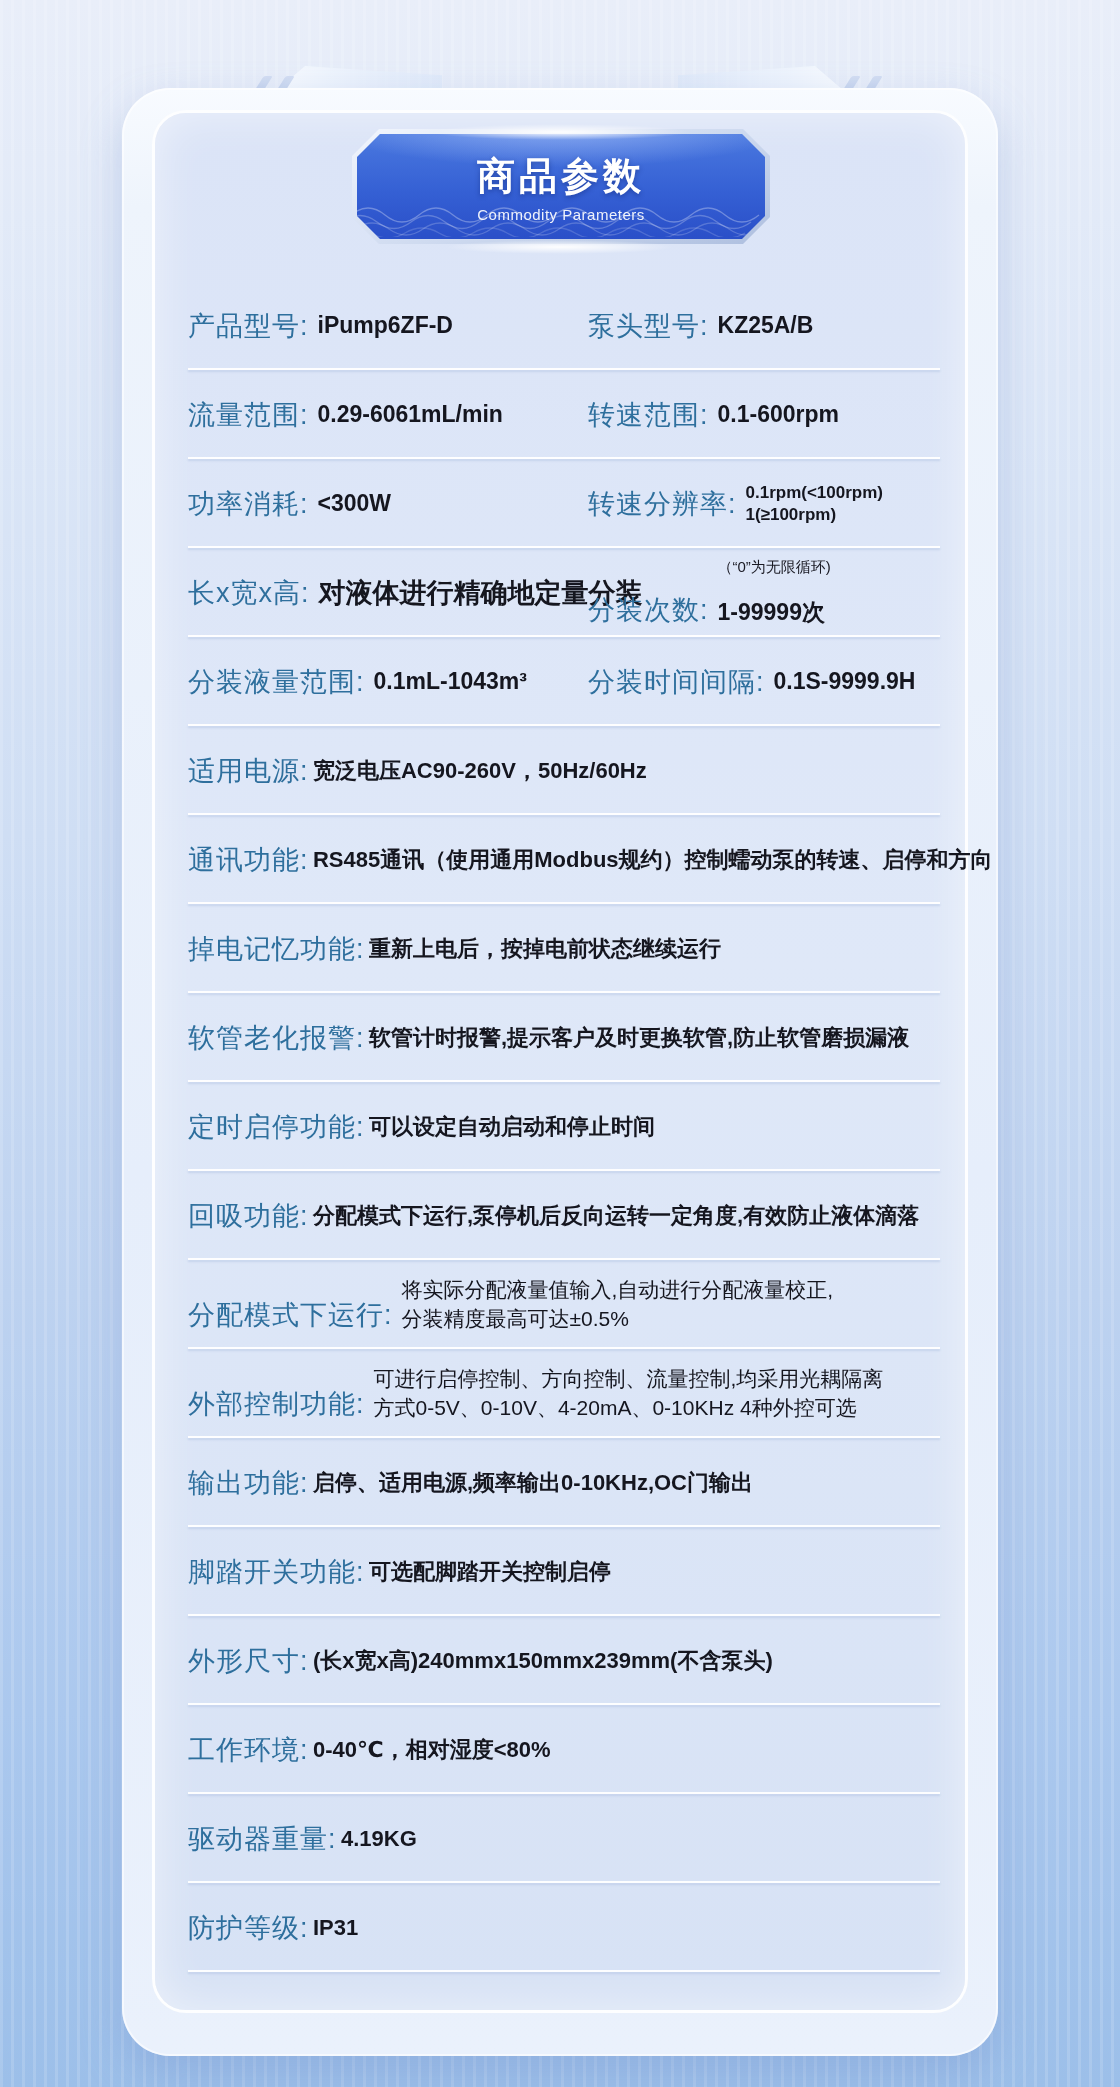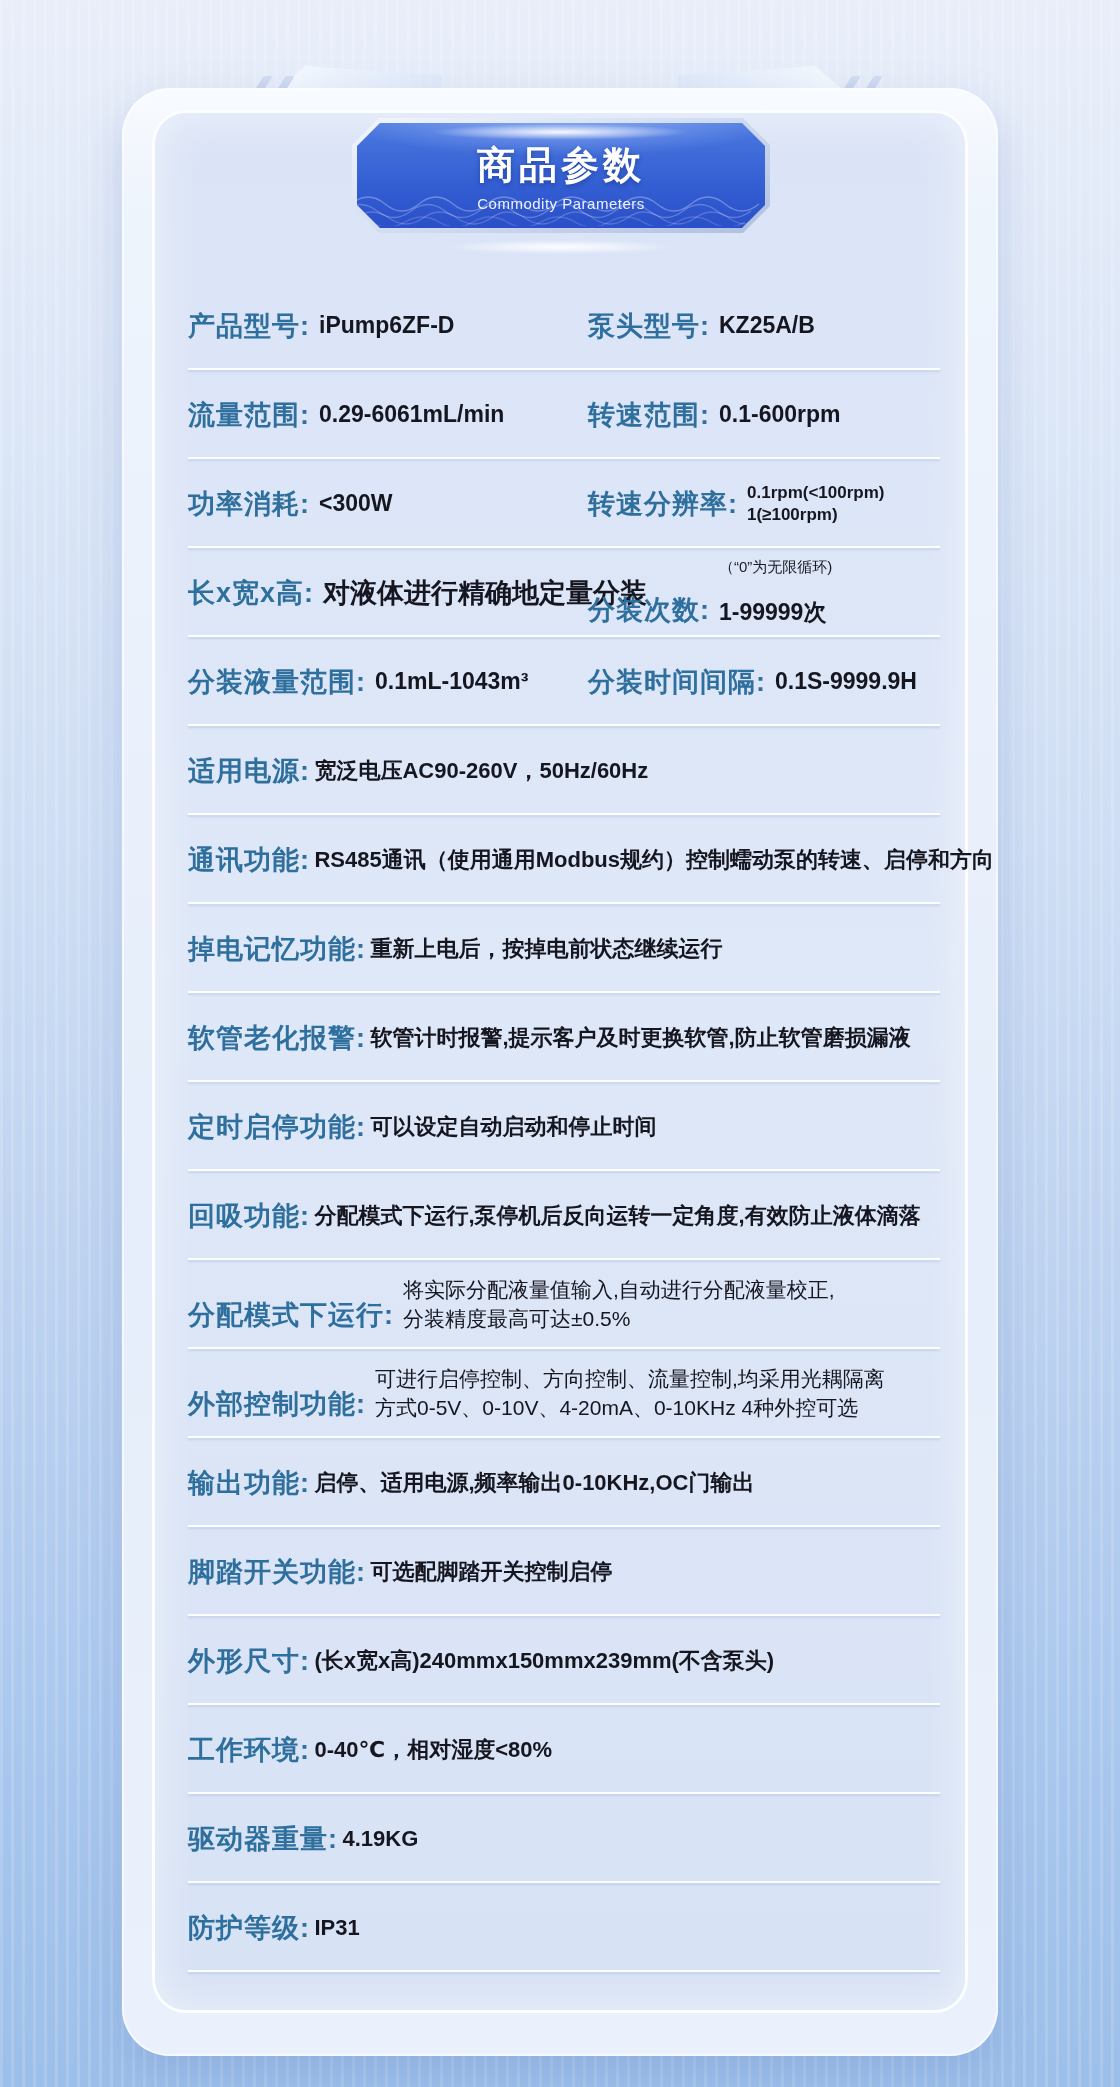--- a/index.html
+++ b/index.html
@@ -26,21 +26,21 @@
   
   .panel{position:absolute;left:122px;top:88px;width:876px;height:1968px;border-radius:48px;
     background:linear-gradient(180deg,#f8fbff 0%,#eef4fc 6%,#e6eefb 55%,#eaf1fc 100%);
     box-shadow:0 18px 40px rgba(120,150,205,.35), inset 0 0 0 2px rgba(255,255,255,.55);}
   
   .card{position:absolute;left:152px;top:110px;width:816px;height:1903px;border-radius:34px;
     border:3px solid rgba(255,255,255,.95);
     background:linear-gradient(180deg,#dbe4f7 0%,#dfe8f8 45%,#d7e2f5 100%);
     box-shadow:inset 0 0 46px rgba(255,255,255,.55);}
   
-  .badge-frame{position:absolute;left:352px;top:118px;width:418px;height:115px;
+  .badge-frame{position:absolute;left:352px;top:129px;width:418px;height:115px;
     background:linear-gradient(160deg,#f2f6fd 0%,#cdd9ef 55%,#aebfdf 100%);
     clip-path:polygon(27px 0,calc(100% - 27px) 0,100% 27px,100% calc(100% - 27px),calc(100% - 27px) 100%,27px 100%,0 calc(100% - 27px),0 27px);
     filter:drop-shadow(0 7px 10px rgba(80,110,185,.38));}
   .badge-inner{position:absolute;inset:5px;display:flex;flex-direction:column;align-items:center;justify-content:center;gap:4px;
     clip-path:polygon(23px 0,calc(100% - 23px) 0,100% 23px,100% calc(100% - 23px),calc(100% - 23px) 100%,23px 100%,0 calc(100% - 23px),0 23px);
     background:radial-gradient(130% 95% at 50% -12%,rgba(150,180,245,.95) 0%,rgba(126,162,239,0) 46%),
                linear-gradient(180deg,#4a78df 0%,#3560d4 55%,#2a4fc8 100%);}
   .badge-title{font-size:38px;font-weight:700;color:#ffffff;letter-spacing:4px;
     text-shadow:0 2px 5px rgba(16,36,110,.45);z-index:2;}
   .badge-sub{font-size:15px;color:rgba(255,255,255,.92);letter-spacing:.5px;z-index:2;}
@@ -50,21 +50,21 @@
   .flare.top{top:124px;width:260px;height:16px;}
   .flare.bottom{top:240px;width:230px;height:14px;}
   
   .rows{position:absolute;left:33px;right:25px;top:168px;}
   .row{position:relative;height:89px;display:flex;align-items:center;}
   .row::after{content:"";position:absolute;left:0;right:0;bottom:0;height:2px;
     background:rgba(255,255,255,.95);box-shadow:0 2px 2px rgba(168,188,224,.45);}
   .col{display:flex;align-items:center;gap:9px;min-width:0;}
   .colL{width:400px;flex:none;}
   .col.bottom{align-items:flex-end;}
-  .lab{font-size:27px;color:#2e6f9d;font-weight:700;letter-spacing:1px;white-space:nowrap;}
+  .lab{font-size:27px;color:#2e6f9d;font-weight:400;letter-spacing:1px;white-space:nowrap;}
   .val{font-size:23px;color:#15161f;font-weight:600;white-space:nowrap;}
   .val.vs{font-size:27px;}
   .row.one .val{font-size:22px;}
   .small2{font-size:17px;line-height:1.28;font-weight:600;color:#15161f;}
   .stack{display:flex;flex-direction:column;align-items:flex-start;gap:20px;}
   .note{font-size:15px;font-weight:500;color:#1a1a24;white-space:nowrap;}
   .vlines{font-size:21px;line-height:1.34;font-weight:400;color:#15161f;white-space:nowrap;}
 </style>
 </head>
 <body>

